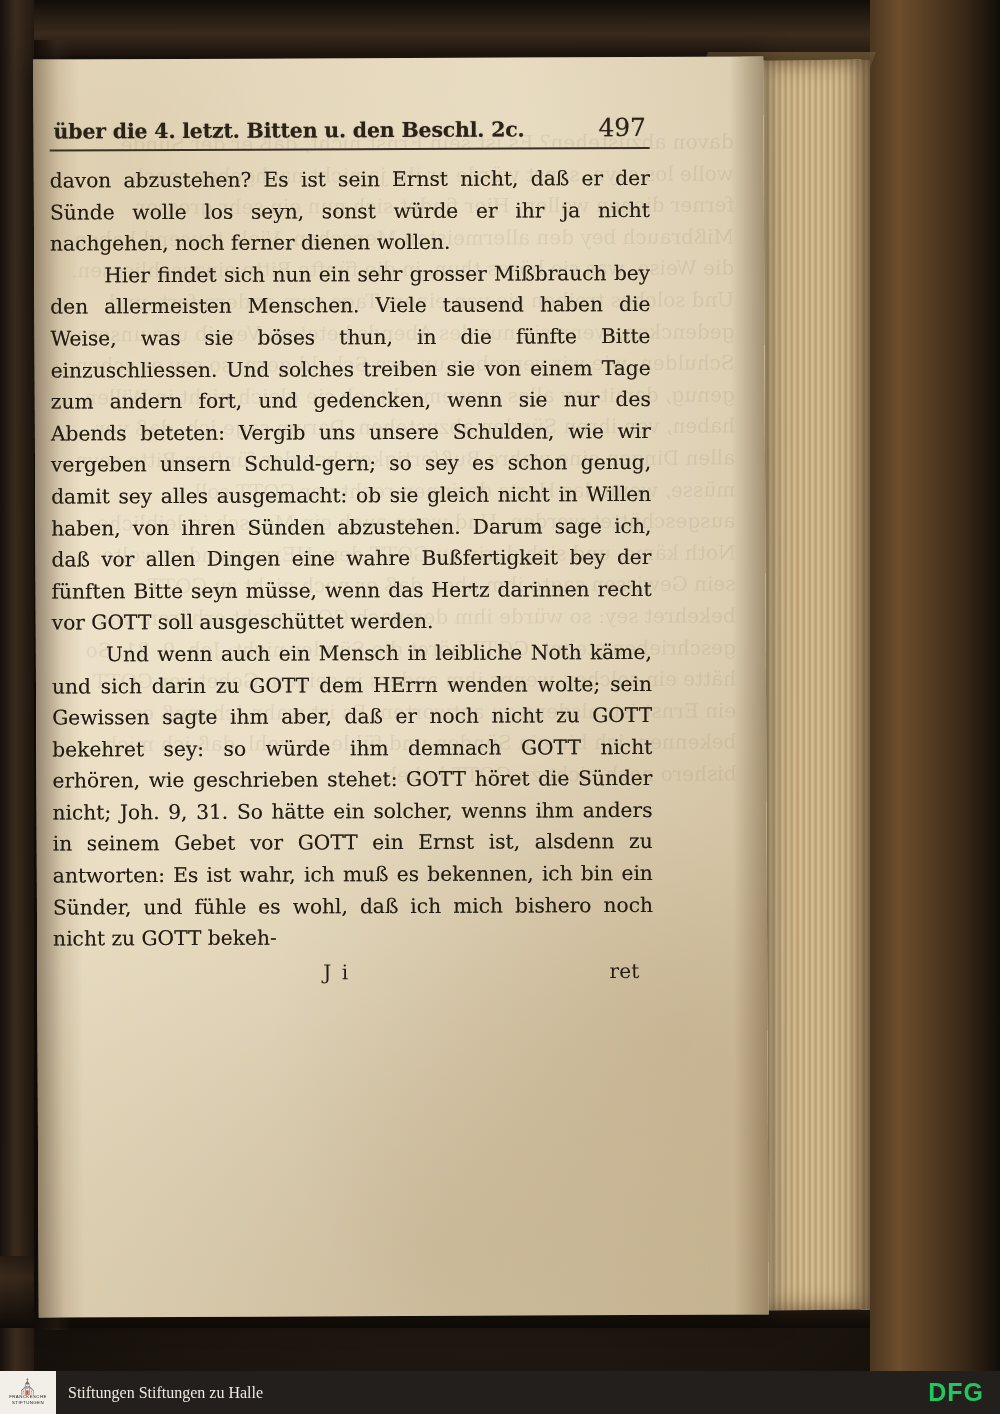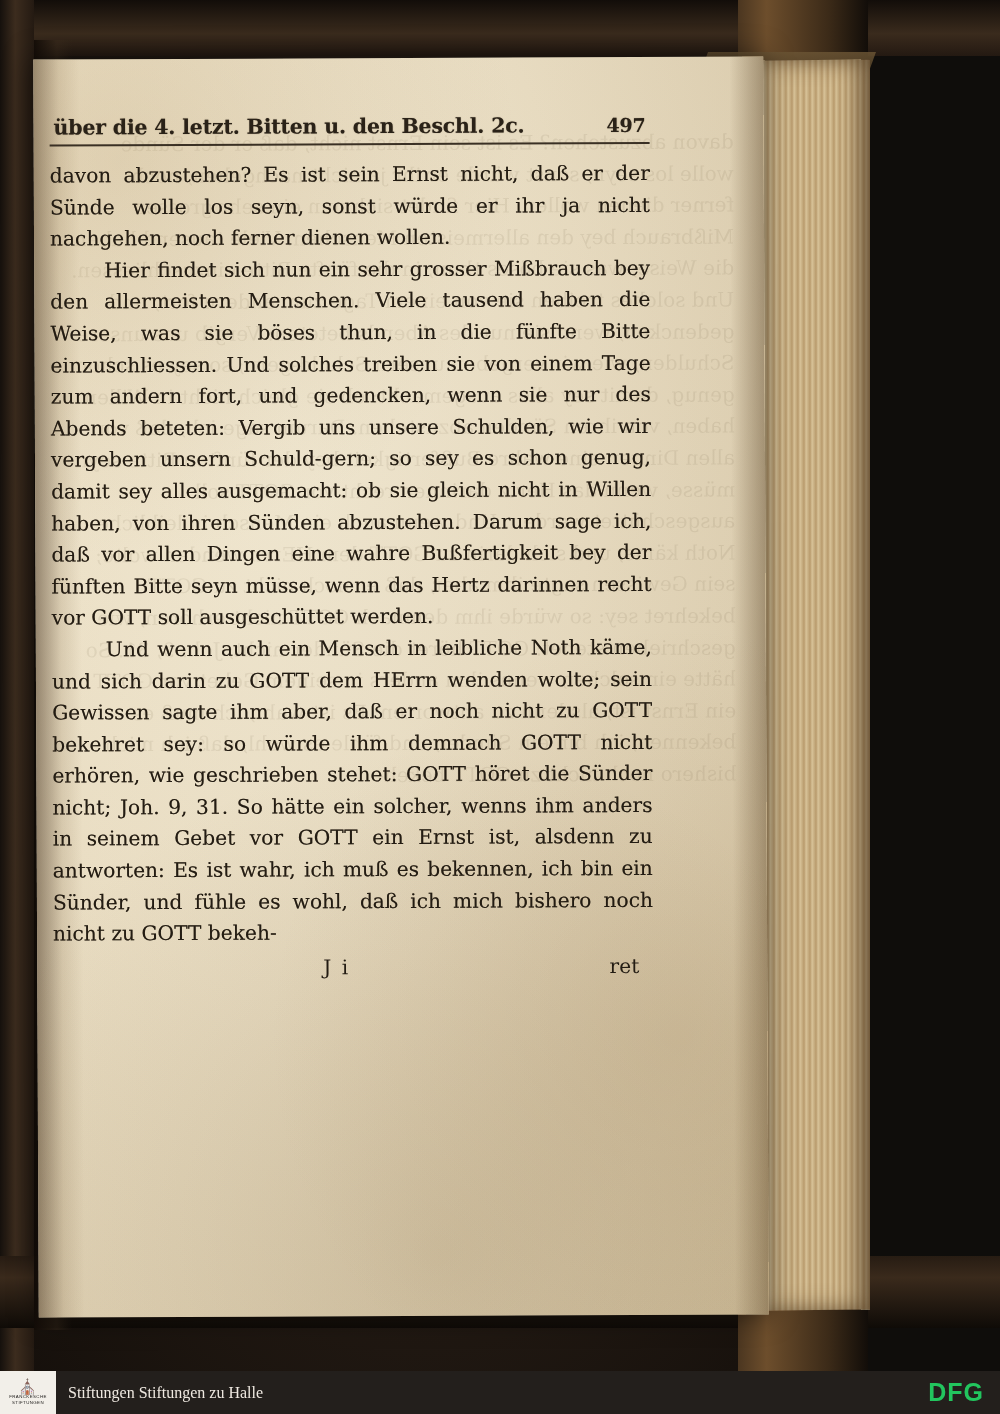--- a/index.html
+++ b/index.html
@@ -12,21 +12,21 @@
     height: 1414px;
     position: relative;
     overflow: hidden;
     font-family: "Liberation Serif", serif;
   }
 
   
   .scan {
     position: absolute;
     left: 0; top: 0;
-    width: 868px;
+    width: 1000px;
     height: 1371px;
     background:
       radial-gradient(ellipse at 48% 45%, #3a2e22 0%, #241b14 55%, #130e0a 100%);
   }
 
   
   .cover-left {
     position: absolute;
     left: 0; top: 0;
     width: 34px; height: 1371px;
@@ -132,22 +132,22 @@
     letter-spacing: -0.2px;
     color: #2a2218;
     padding: 0 4px 5px 4px;
     border-bottom: 2px solid #3a3024;
     text-shadow: 0 0 1px rgba(60,45,25,.55);
   }
   .running-head .rh-title {
     font-weight: 600;
   }
   .running-head .rh-folio {
-    font-weight: 700;
-    font-size: 19px;
+    font-weight: 400;
+    font-size: 25px;
     padding-left: 10px;
   }
 
   .body-text {
     margin-top: 14px;
     font-family: "DejaVu Serif", serif;
     font-size: 20.2px;
     line-height: 31.6px;
     color: #231c13;
     text-align: justify;

